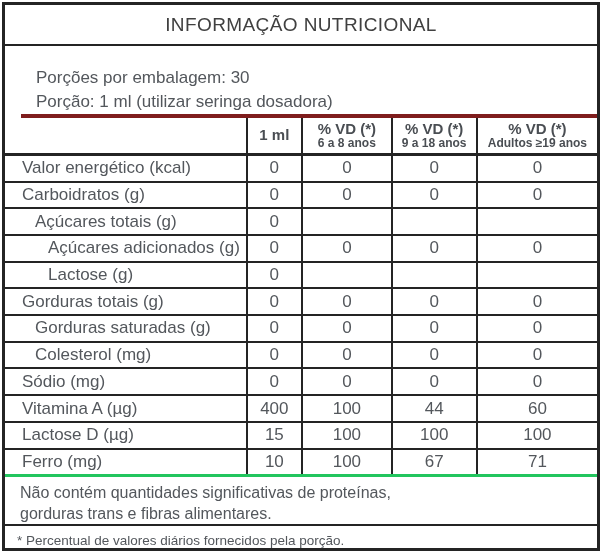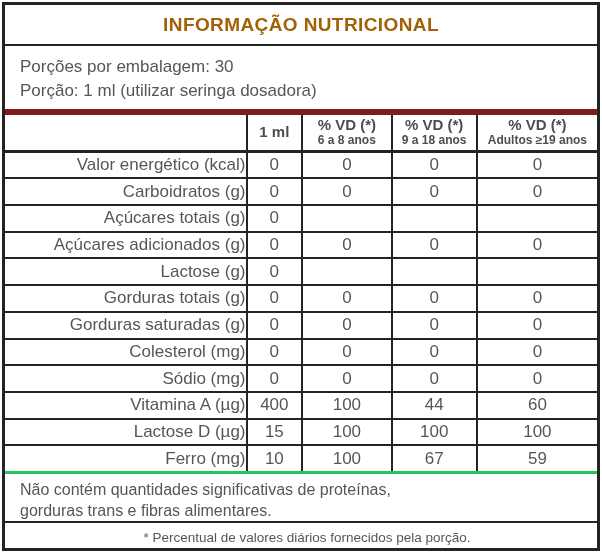--- a/index.html
+++ b/index.html
@@ -20,31 +20,32 @@
   }
   .title-section {
     flex: 0 0 41px;
     border-bottom: 2px solid #242424;
     display: flex;
     align-items: center;
     justify-content: center;
   }
   .title {
     font-size: 19px;
-    font-weight: bold;
-    color: #a16207;
+    font-weight: normal;
+    color: #404040;
     letter-spacing: 0.4px;
   }
   .portion-section {
     flex: 0 0 69px;
-    border-bottom: 6px solid #7f1d1d;
-    padding: 9px 0 0 15px;
+    border-bottom: 4px solid #7f1d1d;
+    padding: 20px 0 0 15px;
     font-size: 17px;
     line-height: 1.42;
     color: #53575c;
+    margin-left: 16px;
   }
   .table-wrap { flex: 0 0 356px; }
   table.nutri {
     width: 100%;
     height: 100%;
     border-collapse: collapse;
     border-style: hidden; 
     table-layout: fixed;
     padding-left: 47px;
   }
@@ -67,39 +68,38 @@
   .vd-top { font-size: 15px; line-height: 1.1; font-weight: bold; }
   .vd-sub { font-size: 12px; line-height: 1.1; font-weight: bold; }
   .vd-sub:empty { display: none; }
   tbody td {
     font-size: 17px;
     text-align: center;
     color: #53575c;
     padding: 0;
     vertical-align: middle;
   }
-  tbody td.lbl { text-align: right; }
+  tbody td.lbl { text-align: left; }
   td.indent-0 { padding-left: 17px; }
   td.indent-1 { padding-left: 30px; }
   td.indent-2 { padding-left: 43px; }
   .note-section {
     flex: 0 0 48px;
     border-top: 3px solid #22c55e;
     border-bottom: 2px solid #242424;
     padding: 5px 0 0 15px;
     font-size: 16px;
     line-height: 1.32;
     color: #53575c;
   }
   .footnote-section {
     flex: 1 1 auto;
     padding: 7px 0 0 12px;
     font-size: 13.5px;
     color: #53575c;
-    text-align: center;
   }
 </style>
 </head>
 <body>
 
 <div class="label-box">
 
   <div class="title-section">
     <span class="title">INFORMAÇÃO NUTRICIONAL</span>
   </div>
@@ -215,21 +215,21 @@
     <td>15</td>
     <td>100</td>
     <td>100</td>
     <td>100</td>
   </tr>
           <tr>
     <td class="lbl indent-0">Ferro (mg)</td>
     <td>10</td>
     <td>100</td>
     <td>67</td>
-    <td>59</td>
+    <td>71</td>
   </tr>
         </tbody>
     </table>
   </div>
 
   <div class="note-section">
     <div>Não contém quantidades significativas de proteínas,</div>
     <div>gorduras trans e fibras alimentares.</div>
   </div>
 

